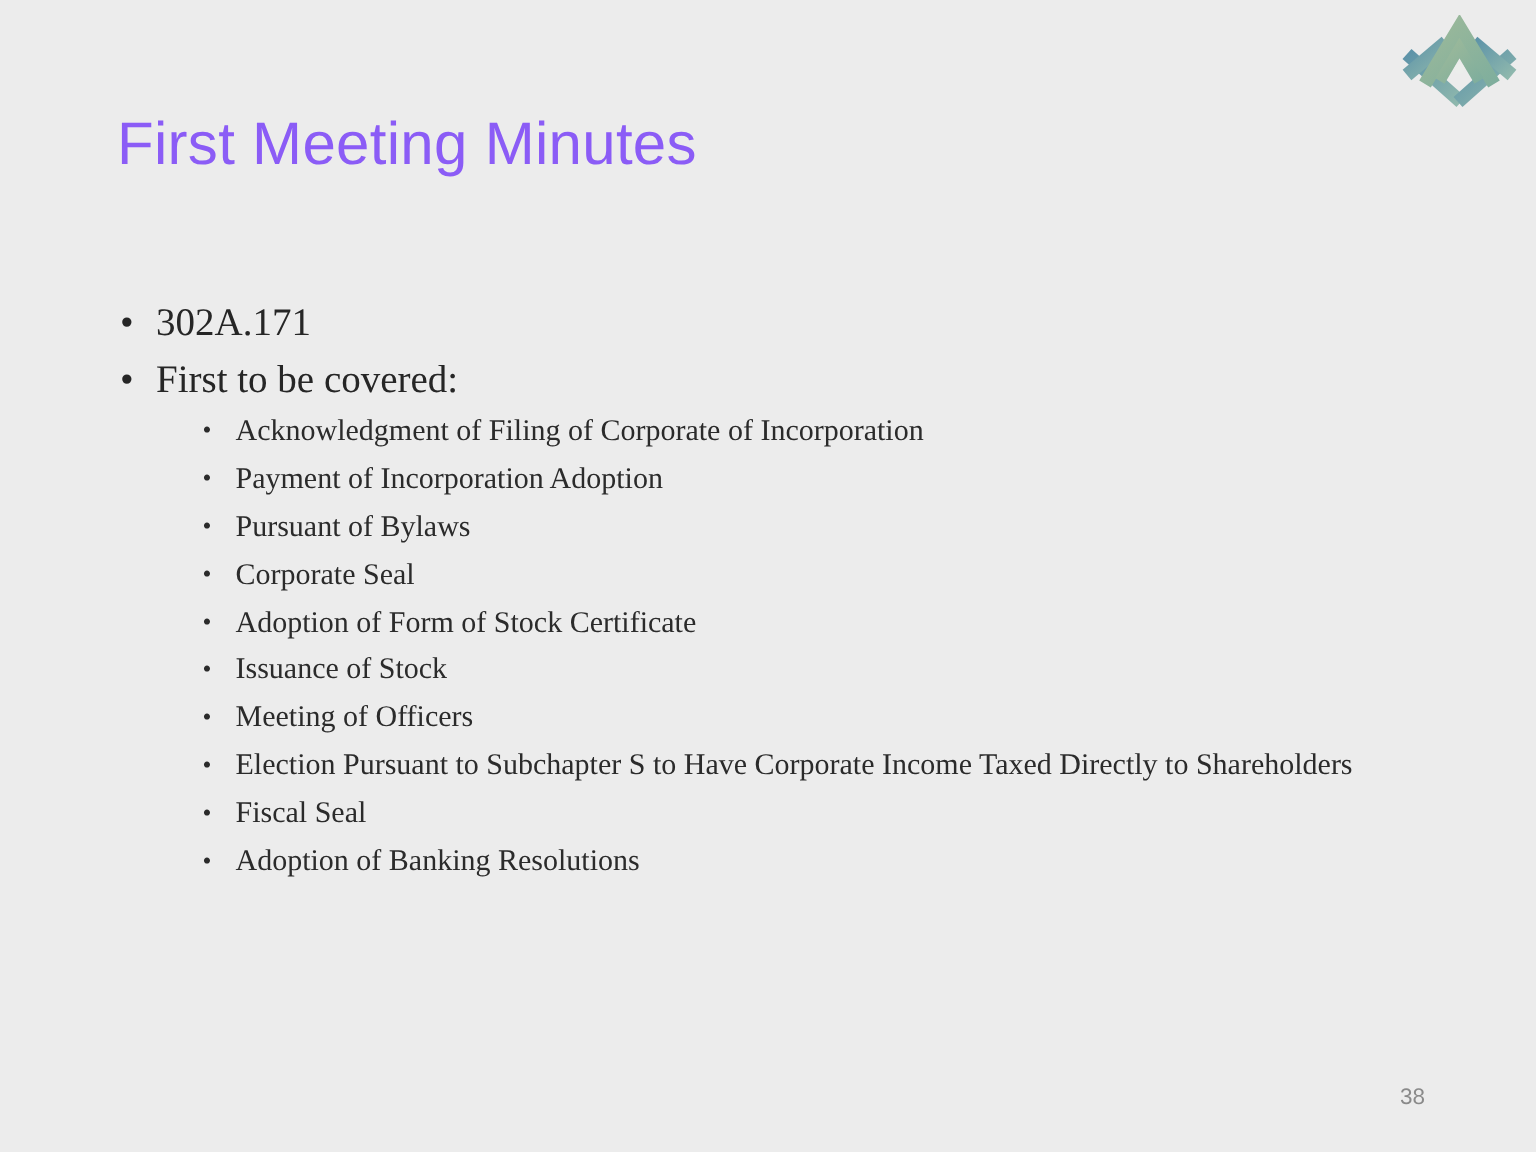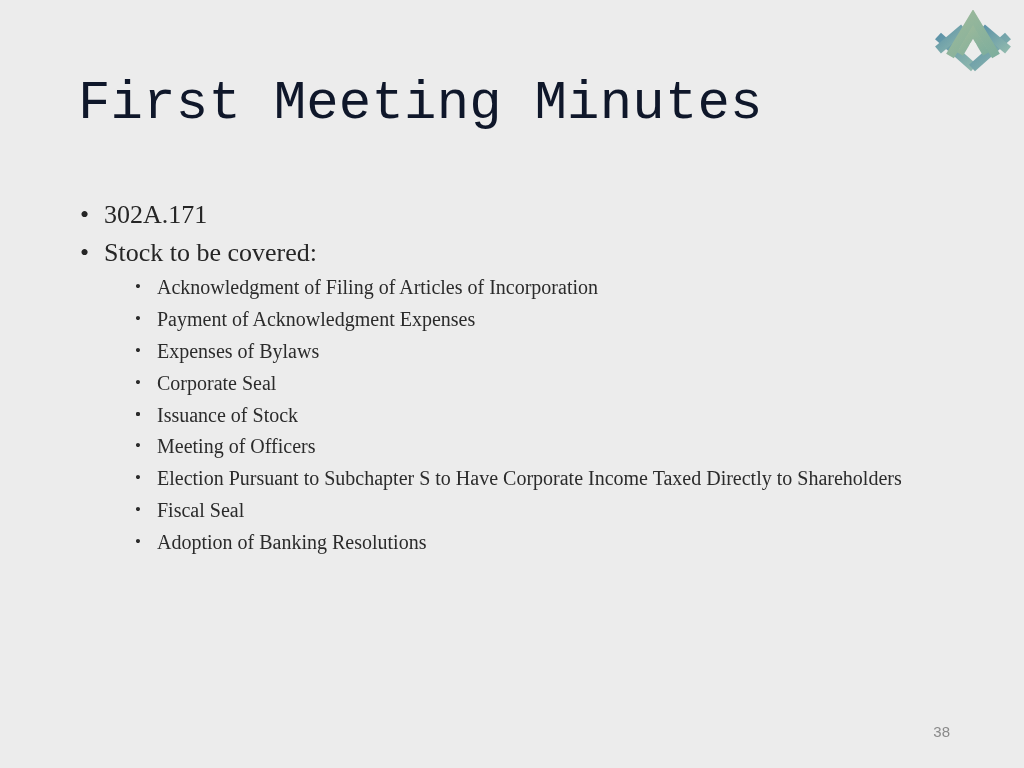--- a/index.html
+++ b/index.html
@@ -30,24 +30,24 @@
     width: 78px;
     height: 62px;
   }
   .logo svg { display: block; width: 100%; height: 100%; }
 
   
   .title {
     position: absolute;
     left: 78px;
     top: 74px;
-    font-family: Liberation Mono, monospace;
-    font-size: 54px;
+    font-family: Liberation Sans, sans-serif;
+    font-size: 40px;
     line-height: 1.12;
-    color: #0f172a;
+    color: #8b5cf6;
     letter-spacing: 0.2px;
     white-space: nowrap;
   }
 
   
   .body-block {
     position: absolute;
     left: 0;
     top: 202px;
     width: 1024px;
@@ -153,41 +153,42 @@
   <div class="body-block">
     <ul class="lvl1">
 
       <li class="item1">
         <span class="bullet">•</span>
         <span>302A.171</span>
       </li>
 
       <li class="item1">
         <span class="bullet">•</span>
-        <span>Stock to be covered:</span>
+        <span>First to be covered:</span>
 
         <ul class="lvl2">
           <li class="item2">
             <span class="bullet">•</span>
-            <span>Acknowledgment of Filing of Articles of Incorporation</span>
-          </li>
-          <li class="item2">
-            <span class="bullet">•</span>
-            <span>Payment of Acknowledgment Expenses</span>
-          </li>
-          <li class="item2">
-            <span class="bullet">•</span>
-            <span>Expenses of Bylaws</span>
+            <span>Acknowledgment of Filing of Corporate of Incorporation</span>
+          </li>
+          <li class="item2">
+            <span class="bullet">•</span>
+            <span>Payment of Incorporation Adoption</span>
+          </li>
+          <li class="item2">
+            <span class="bullet">•</span>
+            <span>Pursuant of Bylaws</span>
           </li>
           <li class="item2">
             <span class="bullet">•</span>
             <span>Corporate Seal</span>
           </li>
           <li class="item2">
             <span class="bullet">•</span>
+            <span>Adoption of Form of Stock Certificate</span>
           </li>
           <li class="item2">
             <span class="bullet">•</span>
             <span>Issuance of Stock</span>
           </li>
           <li class="item2">
             <span class="bullet">•</span>
             <span>Meeting of Officers</span>
           </li>
           <li class="item2">

